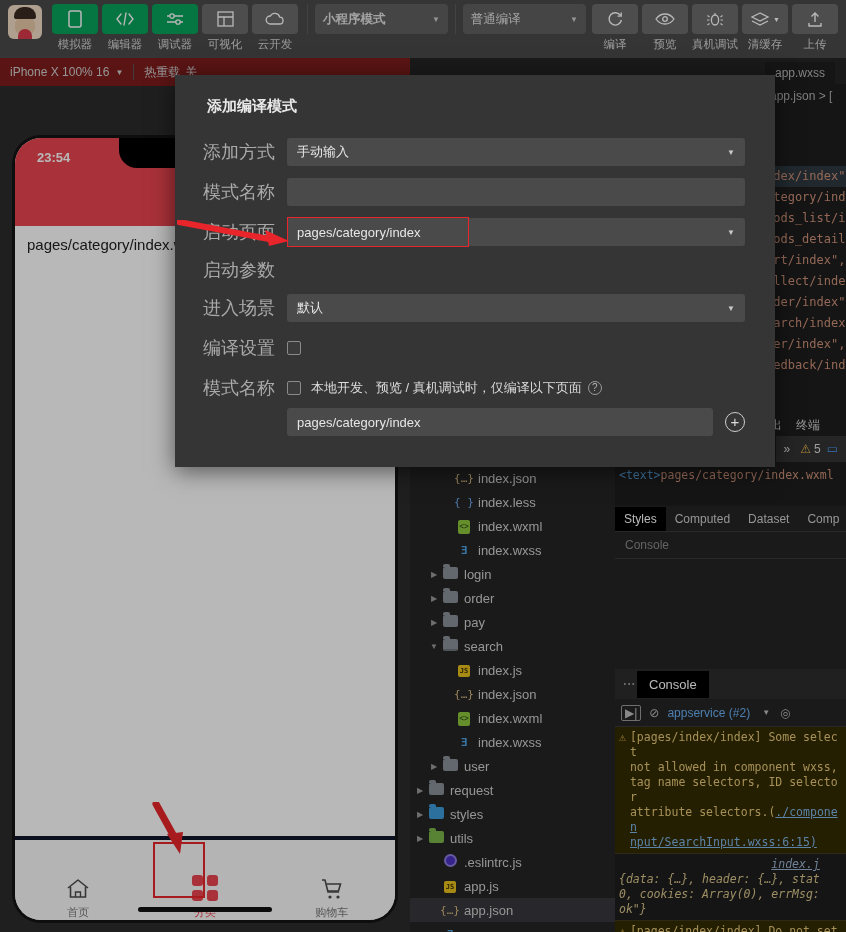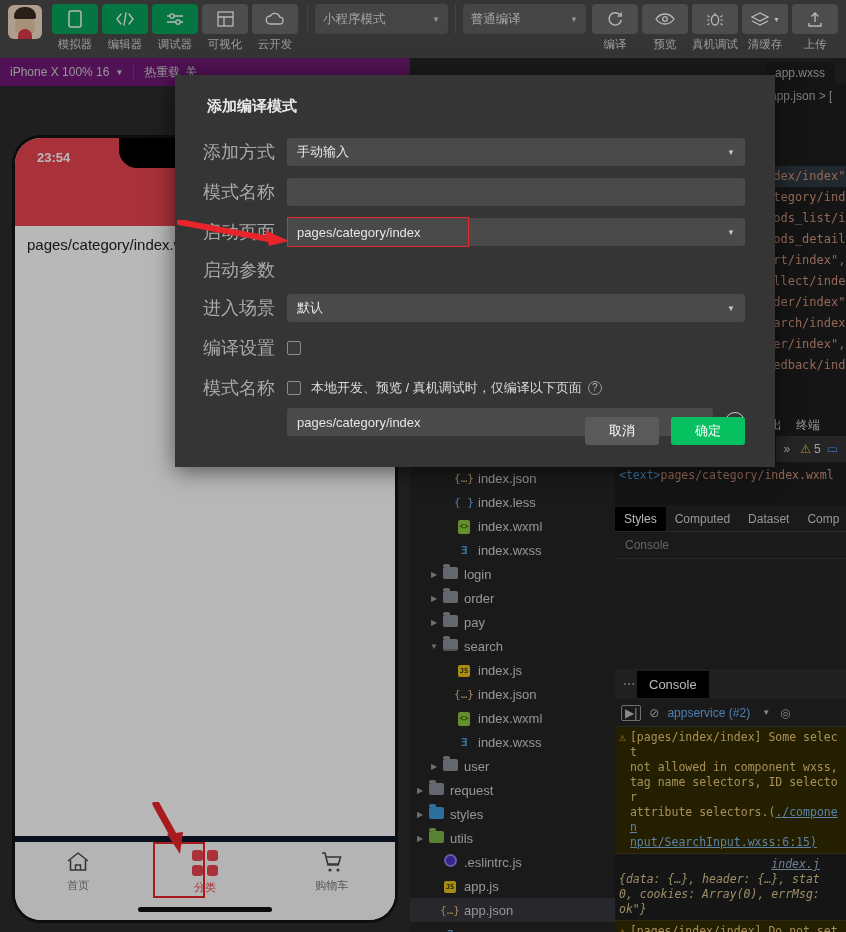--- a/index.html
+++ b/index.html
@@ -49,21 +49,21 @@
     height: 30px; background: #606060; border-radius: 4px;
     display: flex; align-items: center; padding: 0 8px;
     font-size: 12.5px; color: #e2e2e2; position: relative;
   }
   .selbox .caret { margin-left: auto; font-size: 8px; color: #cfcfcf; padding-left:10px;}
   .icon-svg { display:block; }
 
   
   .sim-bar {
     position: absolute; left: 0; top: 58px; width: 410px; height: 28px;
-    background: #701a75; display: flex; align-items: center;
+    background: #7f1d1d; display: flex; align-items: center;
     font-size: 12px; color: #d0d0d0;
   }
   .sim-bar .seg { padding: 0 10px; height: 28px; display: flex; align-items: center; }
   .sim-bar .sep { width:1px; height:16px; background:#555; }
   .sim-area {
     position: absolute; left: 0; top: 86px; width: 410px; height: 846px;
     background: #2b2b2b;
   }
   .phone {
     position: absolute; left: 15px; top: 52px; width: 380px; height: 782px;
@@ -78,22 +78,22 @@
   }
   .notch {
     position: absolute; left: 50%; transform: translateX(-50%); top: 0;
     width: 172px; height: 30px; background: #000;
     border-radius: 0 0 18px 18px;
   }
   .phone-body { background:#fff; height: 610px; padding: 10px 0 0 12px; }
   .phone-body .pagepath { font-size: 15px; color: #222; }
   .tabbar {
     position:absolute; left:0; bottom:0; width:100%; height: 84px;
-    background:#fafafa; border-top: 6px solid #0f172a;
-    display:flex; align-items:flex-start; padding-top:8px;
+    background:#fafafa; border-top: 4px solid #0f172a;
+    display:flex; align-items:flex-end; padding-top:8px;
   }
   .tab { flex:1; display:flex; flex-direction:column; align-items:center; }
   .tab .tlabel { font-size: 11px; color:#7a7a7a; margin-top:4px; }
   .tab.active .tlabel { color:#eb4450; }
   .grid-icon { width:26px; height:26px; display:grid; grid-template-columns:1fr 1fr; gap:4px; }
   .grid-icon i { background:#eb4450; border-radius:3px; display:block; }
   .home-bar { position:absolute; left:50%; transform:translateX(-50%); bottom:8px; width:134px; height:5px; background:#111; border-radius:3px; }
   .anno-box-tab {
     position:absolute; left:138px; bottom:22px; width:52px; height:56px;
     border:2px solid #e8252a; pointer-events:none;
@@ -231,21 +231,21 @@
         <svg class="icon-svg" width="22" height="15" viewBox="0 0 22 15">
               <path d="M6 12a4 4 0 0 1 .4-8 5 5 0 0 1 9.3 1.2A3.4 3.4 0 0 1 15.5 12z" fill="none" stroke="#fff" stroke-width="1.3"></path>
             </svg>
       </div>
       <div class="tblabel">云开发</div>
     </div>
   </div>
 
   <div class="divider"></div>
 
-  <div class="selbox" style="width:186px;">
+  <div class="selbox" style="width:186px;font-weight:bold;">
     <span>小程序模式</span>
     <span class="caret">▼</span>
   </div>
 
   <div class="divider"></div>
 
   <div class="selbox" style="width:172px;">
     <span>普通编译</span>
     <span class="caret">▼</span>
   </div>
@@ -633,19 +633,15 @@
 
     <div class="frm-row">
       <div class="frm-label"></div>
       <div class="frm-ctl" style="display:flex;align-items:center;">
         <div class="field" style="flex:1;">pages/category/index</div>
         <span class="plus">+</span>
       </div>
     </div>
 
   </div>
-  <div class="btns">
-    <div class="btn cancel">取消</div>
-    <div class="btn ok">确定</div>
-  </div>
 </div>
 
 </div>
 
 </body></html>

